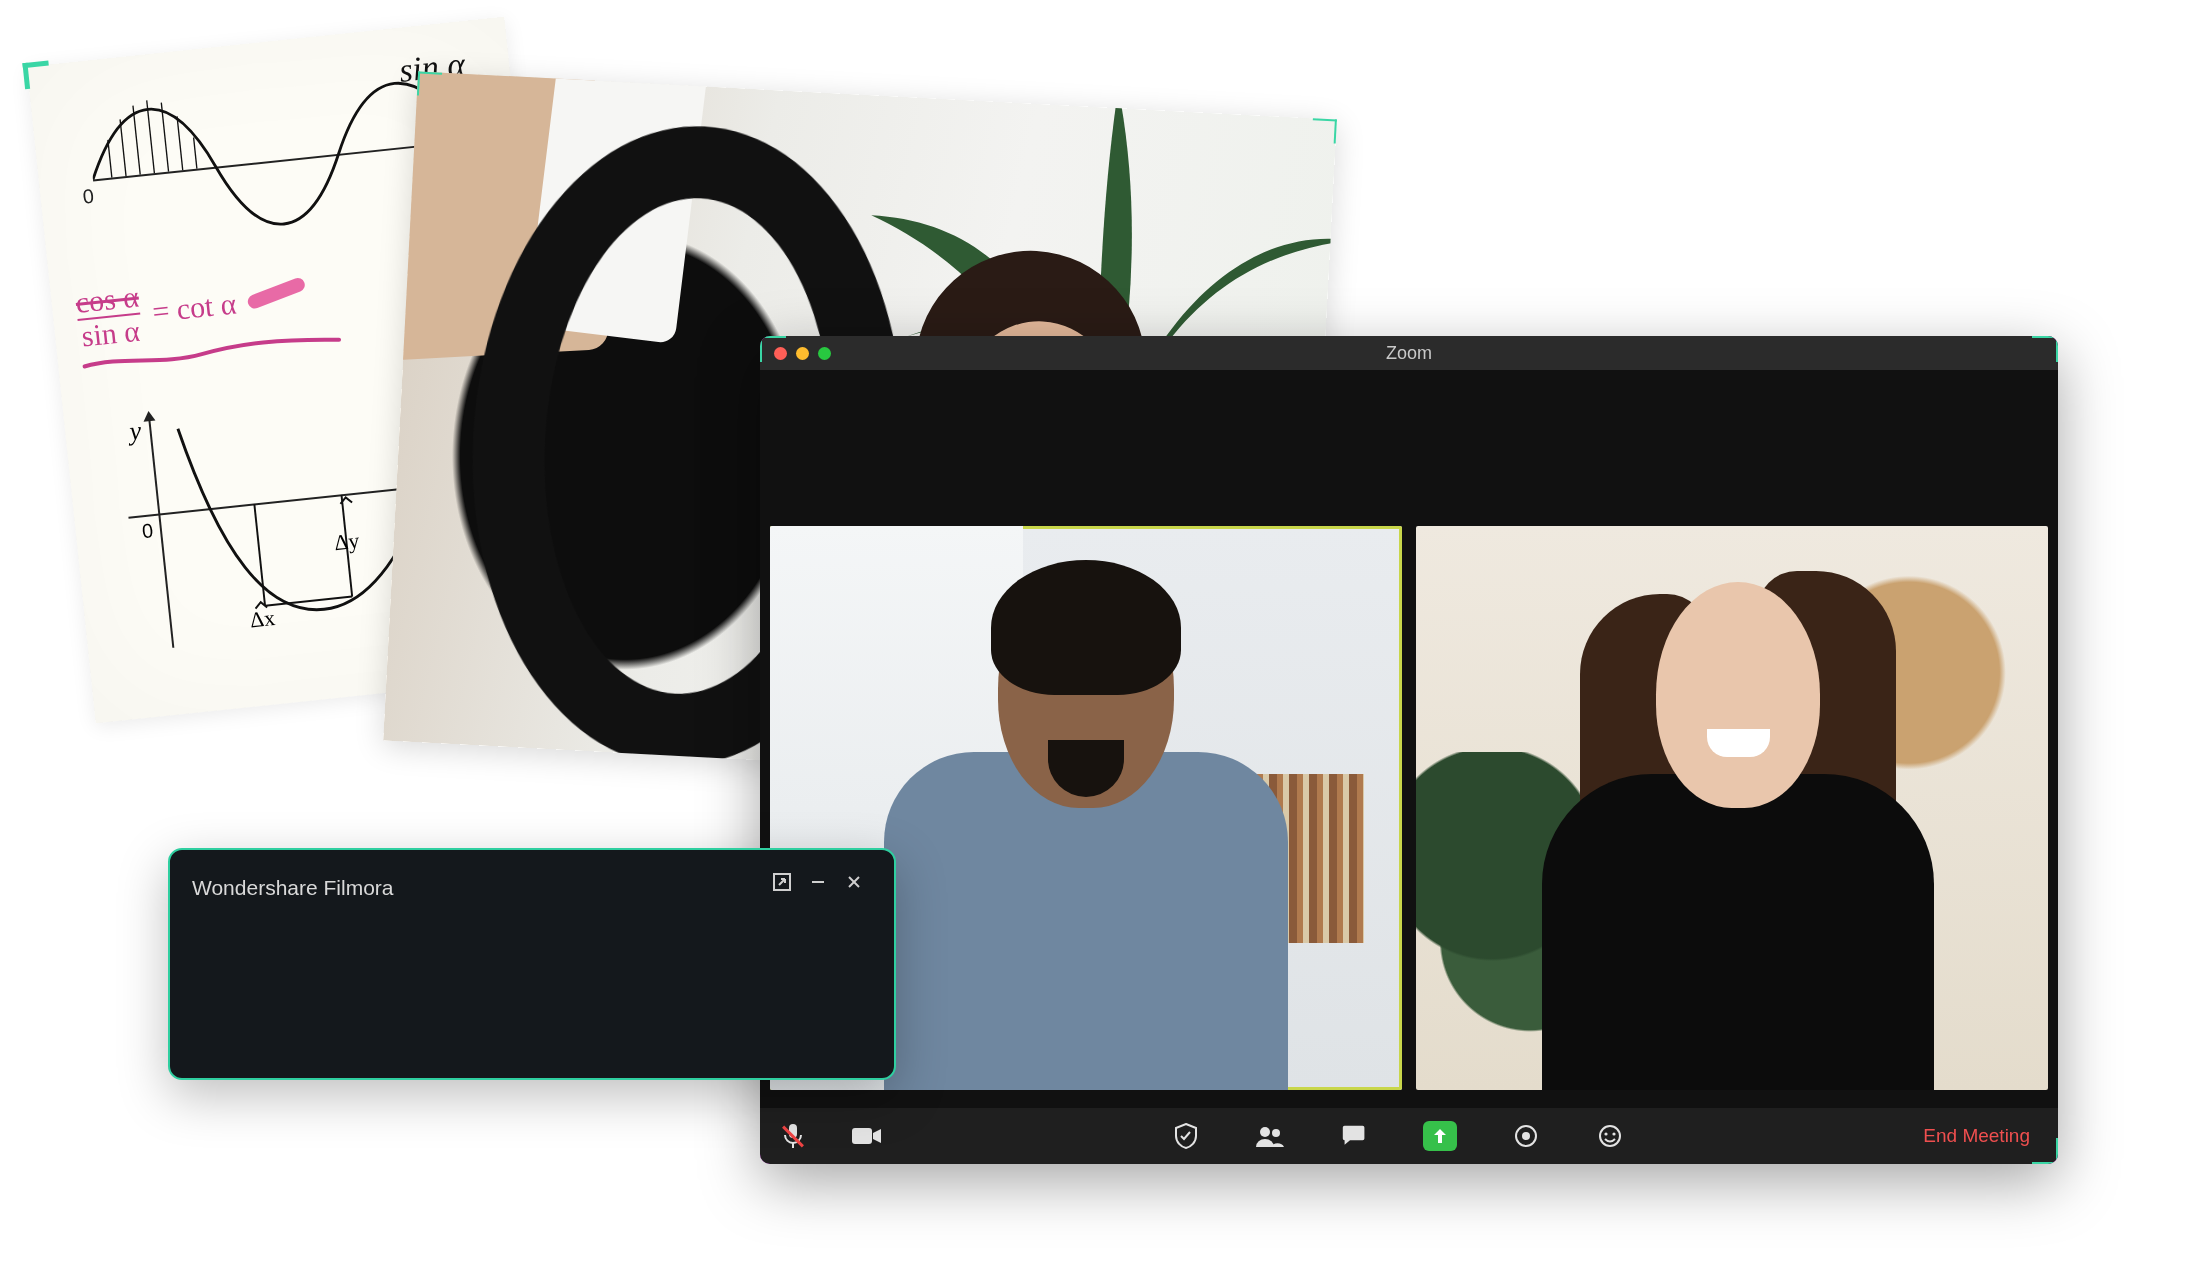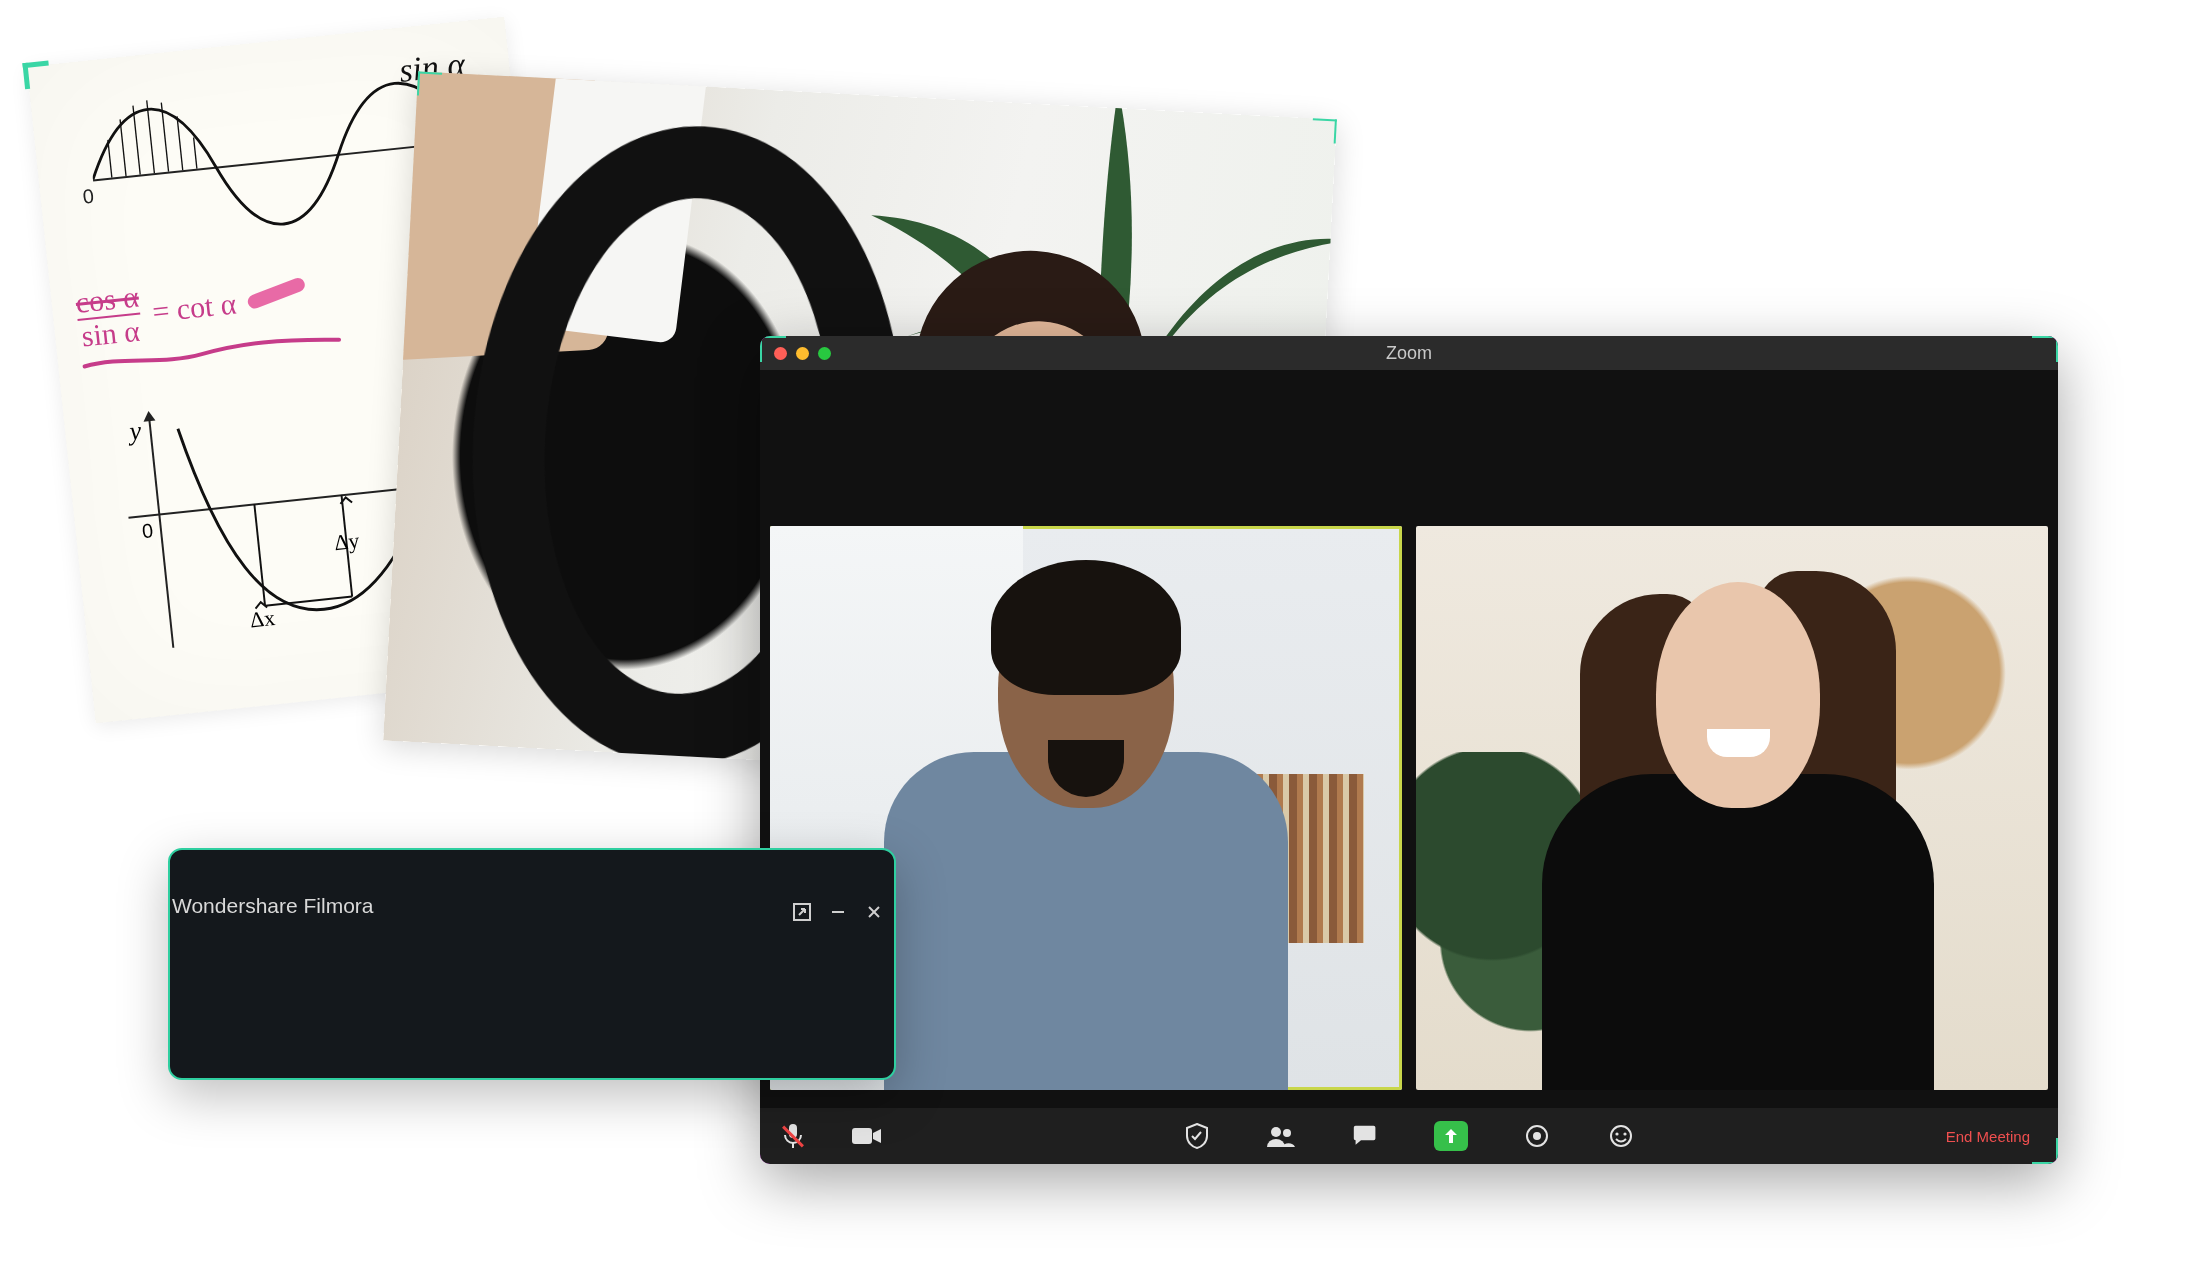--- a/index.html
+++ b/index.html
@@ -132,36 +132,36 @@
     position:absolute; left:0; right:0; bottom:0; height:56px;
     background:#1f1f1f; display:flex; align-items:center;
     padding:0 18px; color:#d6d6d6;
   }
   .zt-left { display:flex; gap:44px; align-items:center;}
   .zt-center { flex:1; display:flex; justify-content:center; gap:54px; align-items:center;}
   .zt-btn { width:30px; height:30px; display:flex; align-items:center; justify-content:center; cursor:pointer; color:#e3e3e3;}
   .zt-btn.green { background:#36c04a; border-radius:6px; color:#fff; width:34px; height:30px;}
   .zt-btn .muted-slash { position:absolute; width:28px; height:3px; background:#ef4444; transform:rotate(45deg);}
   .zt-btn { position:relative;}
-  .end-meeting { color:#ef4f4f; font-size:15px; cursor:pointer; padding:6px 10px;}
+  .end-meeting { color:#ef4f4f; font-size:19px; cursor:pointer; padding:6px 10px;}
 
   
   .recorder {
     position:absolute;
     left:168px;
     top:848px;
     width:728px;
     height:232px;
     background:#14181c;
     border:2px solid #2fcfa0;
     border-radius:14px;
     box-shadow: 0 16px 50px rgba(0,0,0,0.25);
     color:#e8e8e8;
   }
-  .rec-titlebar { height:50px; display:flex; align-items:flex-start; padding:0 2px; font-size:21px; color:#d9d9d9;margin-top:44px;}
+  .rec-titlebar { height:50px; display:flex; align-items:flex-end; padding:0 22px; font-size:21px; color:#d9d9d9;}
   .rec-titlebar .spacer { flex:1;}
   .win-btn { width:36px; height:36px; display:flex; align-items:center; justify-content:center; color:#cfcfcf; cursor:pointer;}
   .rec-body { display:flex; align-items:center; gap:68px; padding:12px 46px 0;}
   .circle-btn { width:108px; height:108px; border-radius:50%; display:flex; align-items:center; justify-content:center; cursor:pointer;}
   .stop-outer { background: radial-gradient(circle,#ef6a62 0 100%); box-shadow: 0 0 0 10px rgba(239,106,98,0.28);}
   .stop-outer .dot { width:44px; height:44px; border-radius:50%; background:#fff; display:flex; align-items:center; justify-content:center;}
   .stop-outer .sq { width:20px; height:20px; background:#ef6a62;}
   .pause-outer { border:5px solid #ef6a62;}
   .pause-outer .bars { display:flex; gap:12px;}
   .pause-outer .bars span { width:10px; height:44px; background:#ef6a62; border-radius:3px;}

